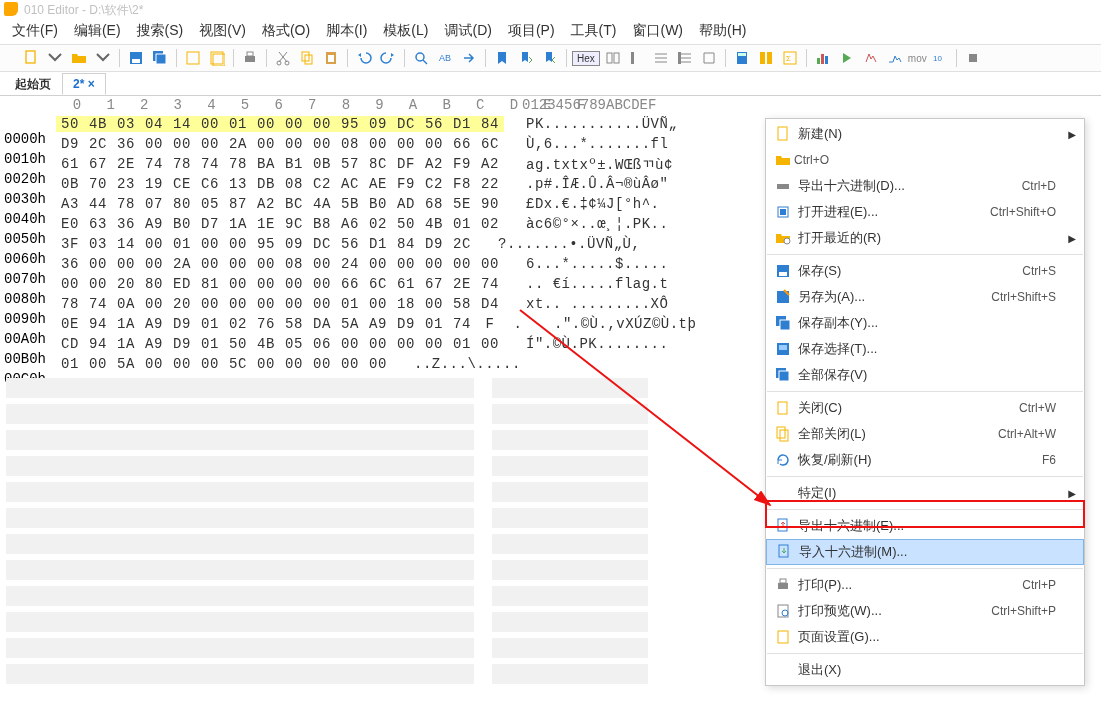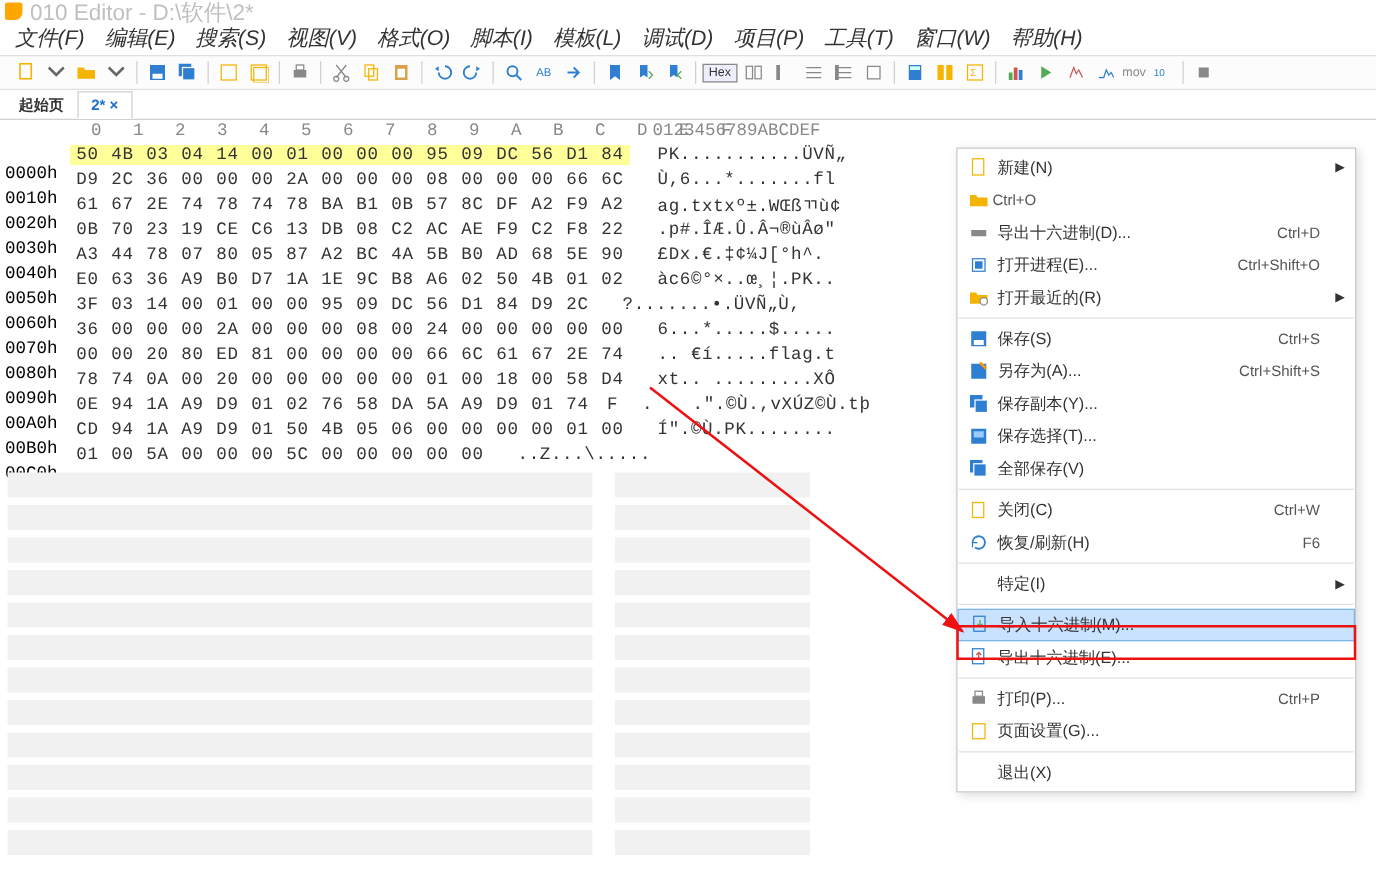--- a/index.html
+++ b/index.html
@@ -1,21 +1,21 @@
 <!DOCTYPE html>
 <html><head>
 <meta charset="utf-8">
 <style>
   * { margin: 0; padding: 0; box-sizing: border-box; }
   body { font-family: "Microsoft YaHei", Tahoma, sans-serif; font-size: 12px; color: #333; background: #fff; width: 1101px; height: 711px; overflow: hidden; position: relative; }
-  .titlebar { height: 20px; line-height: 20px; padding-left: 24px; color: #c0c0c0; font-size: 18px; position: relative; }
+  .titlebar { height: 20px; line-height: 20px; padding-left: 24px; color: #c0c0c0; font-size: 12px; position: relative; }
   .titlebar .logo { position: absolute; left: 4px; top: 2px; width: 14px; height: 14px; background: #fda700; border-radius: 2px 2px 6px 2px; }
-  .menubar { height: 24px; display: flex; align-items: flex-end; padding: 0 4px; font-size: 17px; font-style: italic; }
+  .menubar { height: 24px; display: flex; align-items: flex-start; padding: 0 4px; font-size: 14px; }
   .menubar .mitem { padding: 2px 8px; cursor: default; }
-  .toolbar { height: 28px; border-top: 1px solid #e0e0e0; border-bottom: 1px solid #e0e0e0; display: flex; align-items: center; padding: 0 10px; gap: 2px; background: #fcfcfc; }
+  .toolbar { height: 28px; border-top: 1px solid #e0e0e0; border-bottom: 1px solid #e0e0e0; display: flex; align-items: center; padding: 0 20px; gap: 2px; background: #fcfcfc; }
   .tbtn { width: 22px; height: 22px; display: flex; align-items: center; justify-content: center; cursor: pointer; }
   .tbtn svg { width: 16px; height: 16px; }
   .tsep { width: 1px; height: 18px; background: #d0d0d0; margin: 0 3px; }
   .hexlbl { font-size: 10px; padding: 1px 4px; border: 1px solid #888; background: #eef; }
   .tabbar { height: 24px; display: flex; align-items: center; border-bottom: 1px solid #d0d0d0; padding-left: 4px; font-weight: bold; }
   .tab { padding: 3px 10px 3px 10px; font-size: 12px; cursor: pointer; border: 1px solid transparent; border-bottom: none; position: relative; }
   .tab.active { background: #fff; border-color: #d0d0d0; border-bottom: 1px solid #fff; margin-bottom: -1px; color: #1a6fcf; }
   .workspace { position: relative; }
   .hexarea { font-family: Consolas, "Courier New", monospace; font-size: 14px; padding: 0 0 0 4px; }
   .colheader { display: flex; color: #888; height: 18px; align-items: center; white-space: pre; }
@@ -452,62 +452,82 @@
         <svg viewBox="0 0 16 16">
           <rect x="3" y="2" width="9" height="12" fill="none" stroke="#f5b400"></rect>
         </svg>
       </span>
       <span class="lbl">关闭(C)</span>
       <span class="sc">Ctrl+W</span>
     </div>
   <div class="citem">
       <span class="ic">
         <svg viewBox="0 0 16 16">
+          <rect x="2" y="1" width="8" height="11" fill="none" stroke="#f5b400"></rect>
+          <rect x="5" y="4" width="8" height="11" fill="none" stroke="#f5b400"></rect>
+        </svg>
+      </span>
+      <span class="lbl">全部关闭(L)</span>
+      <span class="sc">Ctrl+Alt+W</span>
+    </div>
+  <div class="citem">
+      <span class="ic">
+        <svg viewBox="0 0 16 16">
           <path d="M3 8a5 5 0 1 1 2 4" fill="none" stroke="#2e7fd1" stroke-width="1.5"></path>
           <path d="M3 12v-4h4" fill="none" stroke="#2e7fd1"></path>
         </svg>
       </span>
       <span class="lbl">恢复/刷新(H)</span>
       <span class="sc">F6</span>
     </div>
   <div class="csep"></div>
   <div class="citem">
       <span class="ic"></span>
       <span class="lbl">特定(I)</span>
       <span class="arrow">▶</span>
     </div>
   <div class="csep"></div>
+  <div class="citem">
+      <span class="ic">
+        <svg viewBox="0 0 16 16">
+          <rect x="3" y="1" width="9" height="12" fill="none" stroke="#2e7fd1"></rect>
+          <path d="M8 9V4m-2 2l2-2 2 2" stroke="#c55" fill="none"></path>
+        </svg>
+      </span>
+      <span class="lbl">导出十六进制(E)...</span>
+    </div>
   <div class="citem hl">
       <span class="ic">
         <svg viewBox="0 0 16 16">
           <rect x="3" y="1" width="9" height="12" fill="none" stroke="#2e7fd1"></rect>
           <path d="M8 4v5m-2-2l2 2 2-2" stroke="#5a5" fill="none"></path>
         </svg>
       </span>
       <span class="lbl">导入十六进制(M)...</span>
     </div>
-  <div class="citem">
-      <span class="ic">
-        <svg viewBox="0 0 16 16">
-          <rect x="3" y="1" width="9" height="12" fill="none" stroke="#2e7fd1"></rect>
-          <path d="M8 9V4m-2 2l2-2 2 2" stroke="#c55" fill="none"></path>
-        </svg>
-      </span>
-      <span class="lbl">导出十六进制(E)...</span>
-    </div>
   <div class="csep"></div>
   <div class="citem">
       <span class="ic">
         <svg viewBox="0 0 16 16">
           <rect x="3" y="6" width="10" height="6" fill="#888"></rect>
           <rect x="5" y="2" width="6" height="4" fill="#fff" stroke="#888"></rect>
         </svg>
       </span>
       <span class="lbl">打印(P)...</span>
       <span class="sc">Ctrl+P</span>
+    </div>
+  <div class="citem">
+      <span class="ic">
+        <svg viewBox="0 0 16 16">
+          <rect x="3" y="2" width="10" height="12" fill="none" stroke="#888"></rect>
+          <circle cx="10" cy="10" r="3" fill="none" stroke="#2e7fd1"></circle>
+        </svg>
+      </span>
+      <span class="lbl">打印预览(W)...</span>
+      <span class="sc">Ctrl+Shift+P</span>
     </div>
   <div class="citem">
       <span class="ic">
         <svg viewBox="0 0 16 16">
           <rect x="3" y="2" width="10" height="12" fill="none" stroke="#f5b400"></rect>
         </svg>
       </span>
       <span class="lbl">页面设置(G)...</span>
     </div>
   <div class="csep"></div>

